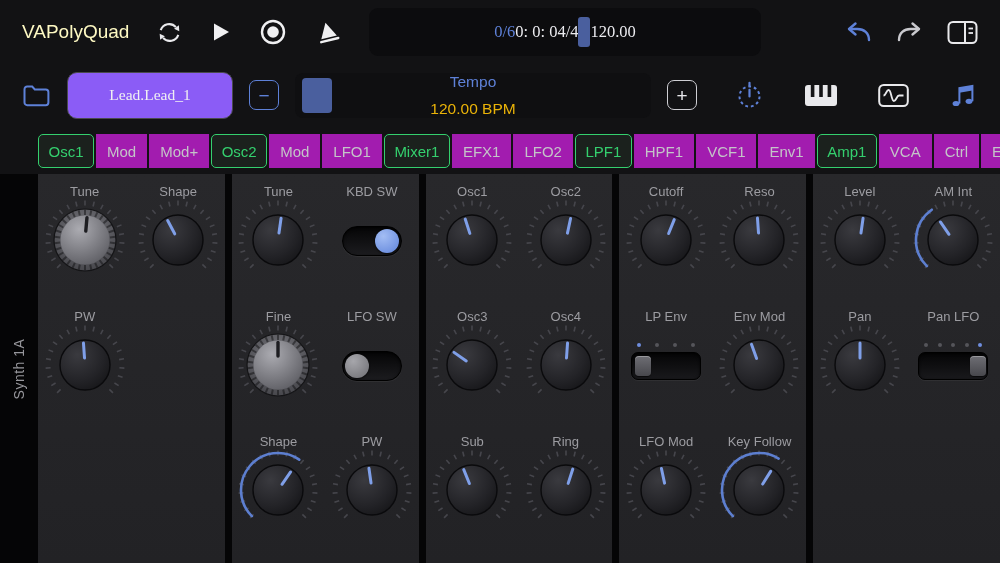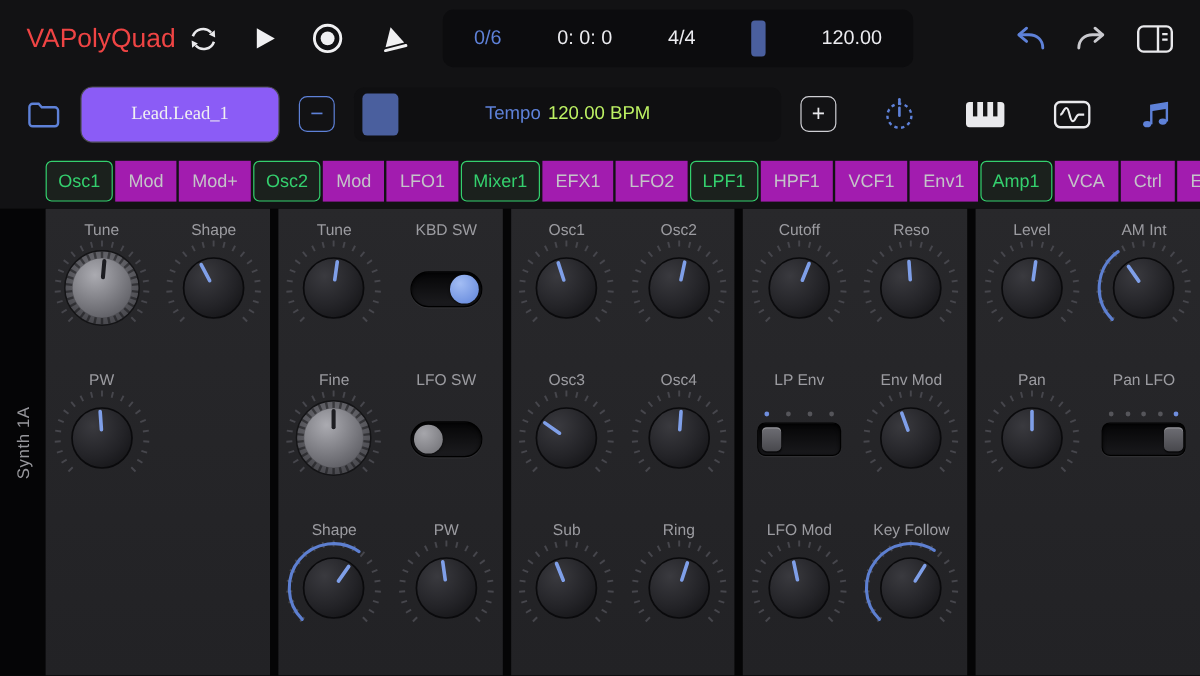--- a/index.html
+++ b/index.html
@@ -6,52 +6,52 @@
   body{
     width:1000px;height:563px;overflow:hidden;
     background:#121214;color:#ececf0;
     font-family:"Liberation Sans",sans-serif;
     -webkit-font-smoothing:antialiased;
   }
   .app{width:1000px;height:563px;display:flex;flex-direction:column}
 
   
   .topbar{height:64px;display:flex;align-items:center;padding:0 22px;flex:none}
-  .app-title{font-size:22px;color:#ef4444;width:128px;white-space:nowrap}
+  .app-title{font-size:19px;color:#fef9c3;width:128px;white-space:nowrap}
   .tb-icons{display:flex;align-items:center;gap:26px;margin-left:6px}
   .iconbtn{background:none;border:none;padding:0;display:flex;align-items:center;cursor:pointer}
   .transport{
     margin-left:26px;width:392px;height:48px;background:#0c0c0e;border-radius:9px;
-    display:flex;align-items:center;justify-content:space-between;padding:0 26px;
-    font-size:16.5px;color:#ececf0;box-sizing:border-box;
+    display:flex;align-items:center;justify-content:center;padding:0 26px;
+    font-size:16.5px;color:#ececf0;box-sizing:border-box;font-family:Liberation Serif, serif;
   }
   .t-blue{color:#5e81d8}
   .t-fader{width:12px;height:30px;border-radius:3px;background:#4a5f9e;display:inline-block}
   .tb-right{margin-left:auto;display:flex;align-items:center;gap:22px}
 
   
   .toolbar{height:62px;display:flex;align-items:center;padding:0 22px;gap:16px;flex:none}
   .preset-btn{
     width:166px;height:47px;background:#8b5cf6;border:1px solid #4a4a4e;border-radius:10px;
     color:#f0f0f2;font-size:15.5px;display:flex;align-items:center;justify-content:center;cursor:pointer;
     font-family:Liberation Serif, serif;
   }
   .sq-btn{
     width:30px;height:30px;border-radius:7px;background:transparent;border:1.5px solid #cfcfd4;
     color:#e8e8ec;font-size:19px;line-height:1;display:flex;align-items:center;justify-content:center;
     cursor:pointer;padding:0;font-family:"Liberation Sans",sans-serif;
   }
   .sq-btn.minus{border-color:#5e81d8;color:#5e81d8}
   .tempo-bar{
     position:relative;width:356px;height:45px;background:#0f0f11;border-radius:8px;
-    display:flex;align-items:center;justify-content:center;gap:6px;font-size:15.5px;cursor:pointer;
+    display:flex;align-items:center;justify-content:space-between;gap:6px;font-size:15.5px;cursor:pointer;flex-direction:column;
   }
   .tempo-handle{position:absolute;left:7px;top:5px;width:30px;height:35px;border-radius:4px;background:#4a5f9e}
   .tempo-label{color:#5e81d8}
-  .tempo-value{color:#bef264}
+  .tempo-value{color:#eab308}
   .tool-icons{display:flex;align-items:center;gap:40px;margin-left:22px}
 
   
   .tabbar{display:flex;gap:2px;margin:8px 0 0 38px;height:34px;font-size:15px;flex:none;background:transparent}
   .tab{
     display:flex;align-items:center;padding:0 11px;background:#a21caf;color:#c4c4c8;
     cursor:pointer;box-sizing:border-box;white-space:nowrap;
   }
   .tab.active{background:#1b211d;border:1.5px solid #34d06e;border-radius:5px;color:#34d06e;padding:0 9.5px}
 

